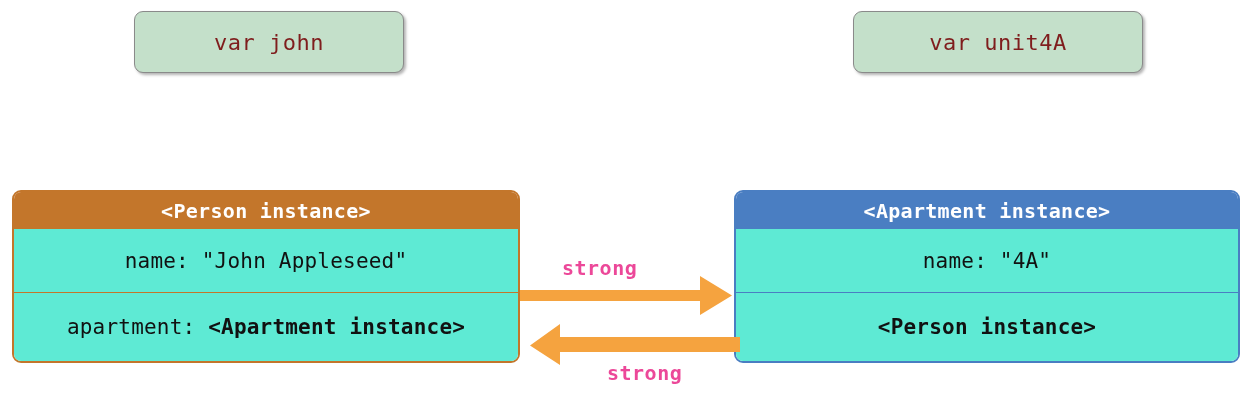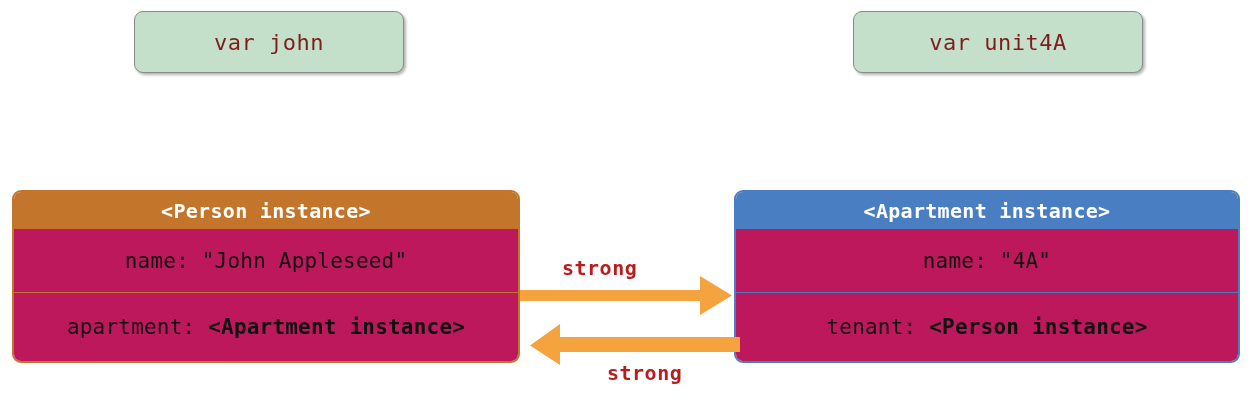--- a/index.html
+++ b/index.html
@@ -47,21 +47,21 @@
     font-size:20px;
     letter-spacing:0.3px;
   }
   .inst-row{
     box-sizing:border-box;
     display:flex;align-items:center;justify-content:center;
     font-family:"DejaVu Sans Mono","Liberation Mono",monospace;
     font-size:21px;
     color:#111111;
     letter-spacing:0.2px;
-    background:#be185d;
+    background:#5eead4;
     white-space:pre;
   }
   .inst-row b{font-weight:bold;}
 
   #person-card{
     left:12px;top:190px;width:508px;height:173px;
     border:2px solid #c3762b;
   }
   #person-card .inst-head{background:#c3762b;}
   #person-card .row-1{height:64px;border-bottom:1.5px solid #c3762b;}
@@ -79,21 +79,21 @@
   .arrow-svg{position:absolute;}
   #arrow-right-svg{left:520px;top:276px;}
   #arrow-left-svg{left:528px;top:324px;}
 
   
   .strong-label{
     position:absolute;
     font-family:"DejaVu Sans Mono","Liberation Mono",monospace;
     font-weight:bold;
     font-size:20px;
-    color:#b91c1c;
+    color:#ec4899;
     letter-spacing:0.5px;
     white-space:nowrap;
   }
   #strong-top{left:562px;top:256px;}
   #strong-bottom{left:607px;top:361px;}
 </style>
 </head>
 <body>
 
 <div id="stage">
@@ -115,21 +115,21 @@
       <span>apartment: </span><b>&lt;Apartment instance&gt;</b>
     </div>
   </div>
 
   <div class="inst-card" id="apartment-card">
     <div class="inst-head">&lt;Apartment instance&gt;</div>
     <div class="inst-row row-1">
       <span>name: </span><span>"4A"</span>
     </div>
     <div class="inst-row row-2">
-      <span>tenant: </span><b>&lt;Person instance&gt;</b>
+      <b>&lt;Person instance&gt;</b>
     </div>
   </div>
 
   <svg class="arrow-svg" id="arrow-right-svg" width="216" height="46" viewBox="0 0 216 46">
     <path d="M0,14 L180,14 L180,0 L212,19.5 L180,39 L180,25 L0,25 Z" fill="#f5a33f"></path>
   </svg>
 
   <svg class="arrow-svg" id="arrow-left-svg" width="212" height="44" viewBox="0 0 212 44">
     <path d="M212,13 L32,13 L32,0 L2,21.5 L32,41 L32,28 L212,28 Z" fill="#f5a33f"></path>
   </svg>

